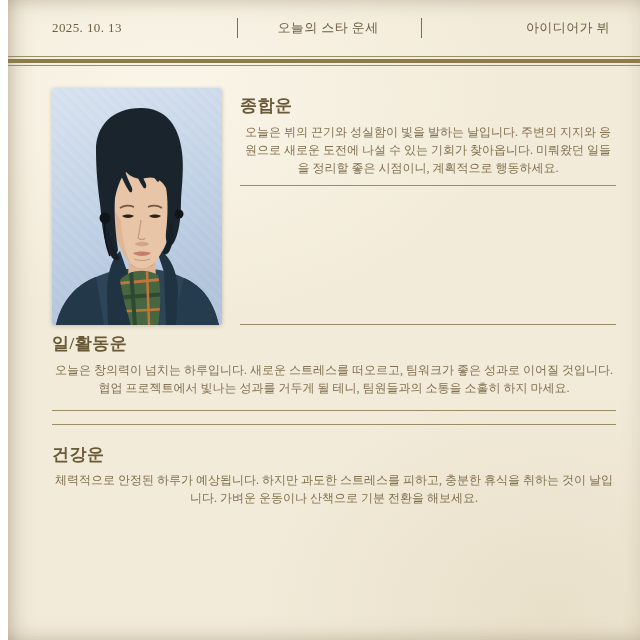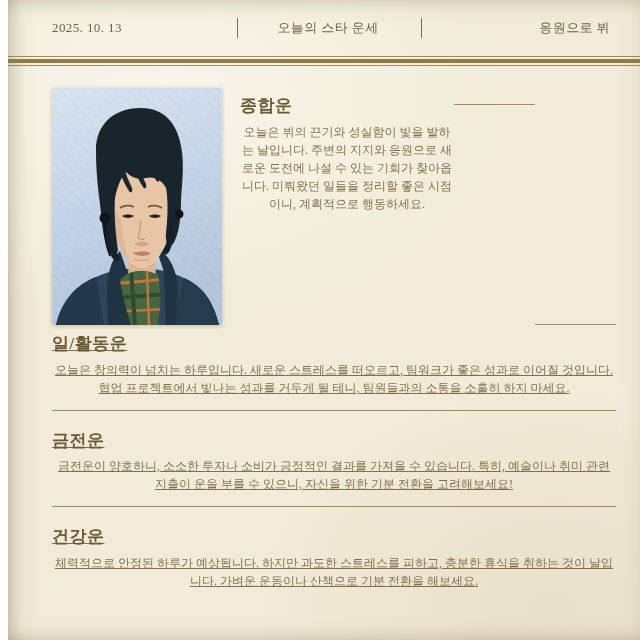--- a/index.html
+++ b/index.html
@@ -33,47 +33,47 @@
   
   .rule{ width:100%; }
   .rule .ln-thin{ height:1px; background:var(--rule,#8c7b4b); opacity:.85; }
   .rule .ln-thick{ height:4px; background:var(--rule,#8c7b4b); margin:2px 0; }
 
   
   .top{ display:flex; gap:18px; margin:22px 32px 0 44px; height:237px; }
   .photo{ flex:none; width:170px; height:237px; border-radius:2px; overflow:hidden;
           box-shadow:0 1px 4px rgba(90,70,40,.28); }
   .photo svg{ display:block; }
-  .col{ flex:1; display:flex; padding-top:8px; min-width:0; }
+  .col{ flex:1; display:flex; flex-direction:column; padding-top:8px; min-width:0; }
 
   h2{ font-size:17px; line-height:1.15; font-weight:bold; letter-spacing:.5px;
       color:var(--title-text,#695936); margin:0 0 7px; }
   p{ font-size:12px; line-height:1.5; color:var(--body-text,#80704e);text-align:center; }
 
   hr.divider{ border:0; height:1px; background:var(--divider,#8d7c52); opacity:.85; width:100%; }
   .col hr.divider{ margin-top:8px; }
   .col section.sec2{ margin-top:10px; }
   .col hr.divider.bottom{ margin-top:auto; }
 
   
-  section.full{ margin:9px 32px 0 44px;text-decoration:underline; }
+  section.full{ margin:9px 32px 0 44px; }
   hr.wide{ border:0; height:1px; background:var(--divider,#8d7c52); opacity:.85; margin:13px 32px 0 44px; }
   section.full.after-rule{ margin-top:20px; }
 </style>
 </head>
 <body>
 
 <div class="page">
 
   <header class="masthead">
     <span class="mitem m-date">2025. 10. 13</span>
     <span class="vbar b1"></span>
     <span class="mitem m-title">오늘의 스타 운세</span>
     <span class="vbar b2"></span>
-    <span class="mitem m-star">응원으로 뷔</span>
+    <span class="mitem m-star">아이디어가 뷔</span>
   </header>
 
   <div class="rule">
     <div class="ln-thin"></div>
       <div class="ln-thick"></div>
       <div class="ln-thin"></div>
   </div>
 
   <div class="top">
 
@@ -153,24 +153,20 @@
     </div>
   </div>
 
   <section class="full">
     <h2>일/활동운</h2>
     <p>오늘은 창의력이 넘치는 하루입니다. 새로운 스트레스를 떠오르고, 팀워크가 좋은 성과로 이어질 것입니다. 협업 프로젝트에서 빛나는 성과를 거두게 될 테니, 팀원들과의 소통을 소홀히 하지 마세요.</p>
   </section>
 
   <hr class="wide">
 
-  <section class="full after-rule">
-    <h2>금전운</h2>
-    <p>금전운이 양호하니, 소소한 투자나 소비가 긍정적인 결과를 가져올 수 있습니다. 특히, 예술이나 취미 관련 지출이 운을 부를 수 있으니, 자신을 위한 기분 전환을 고려해보세요!</p>
-  </section>
 
   <hr class="wide">
 
   <section class="full after-rule">
     <h2>건강운</h2>
     <p>체력적으로 안정된 하루가 예상됩니다. 하지만 과도한 스트레스를 피하고, 충분한 휴식을 취하는 것이 날입니다. 가벼운 운동이나 산책으로 기분 전환을 해보세요.</p>
   </section>
 
 </div>
 

